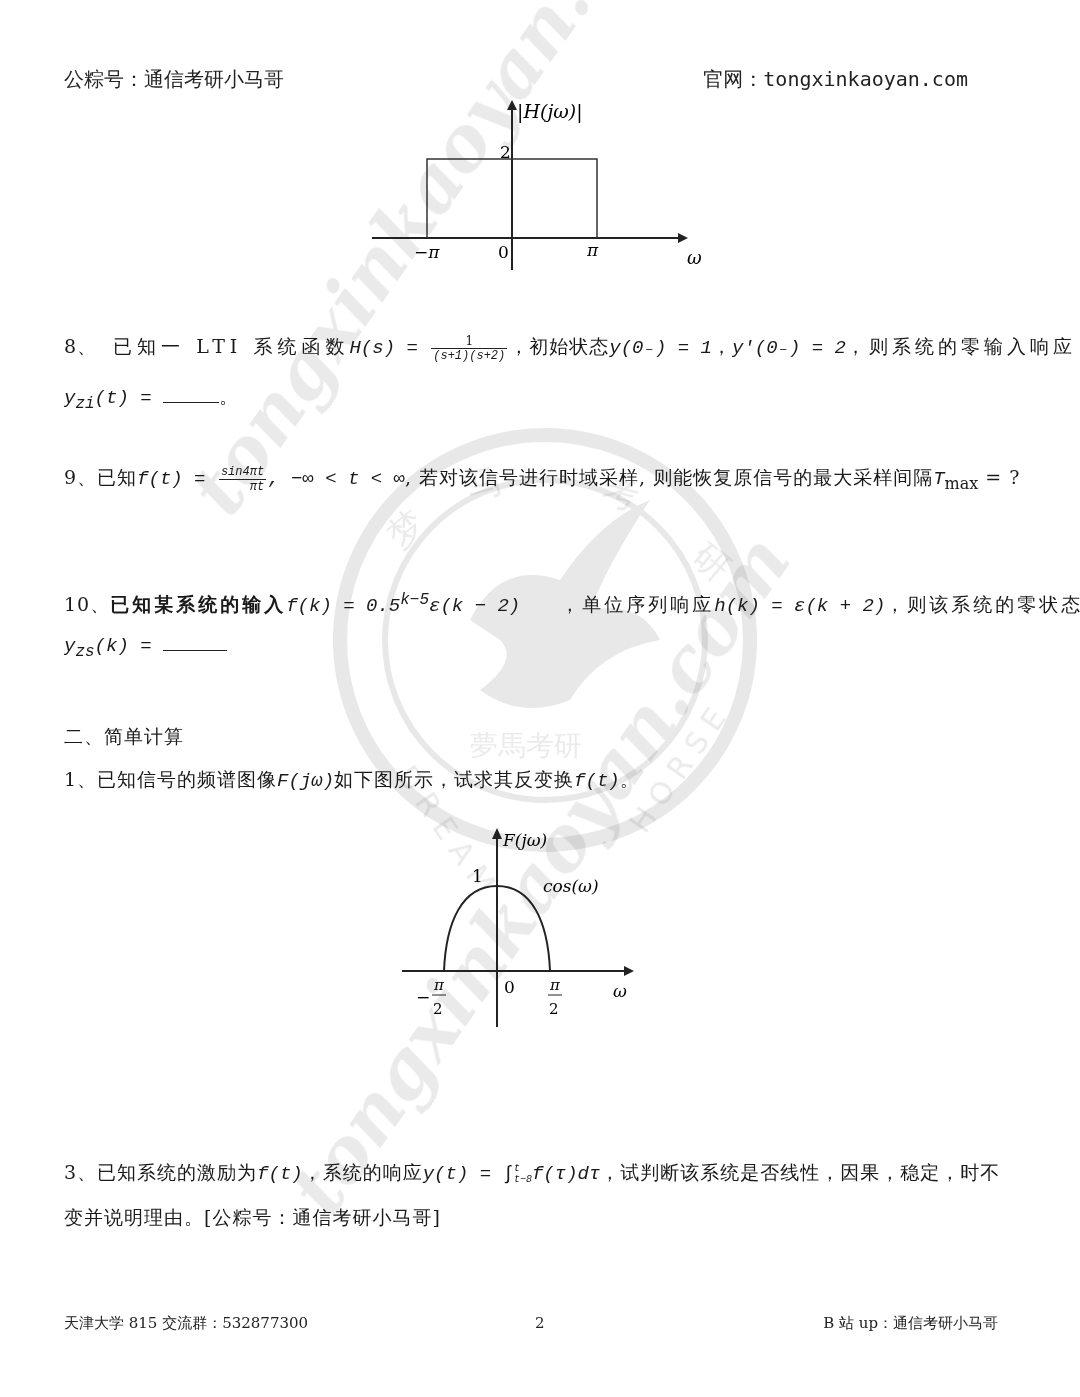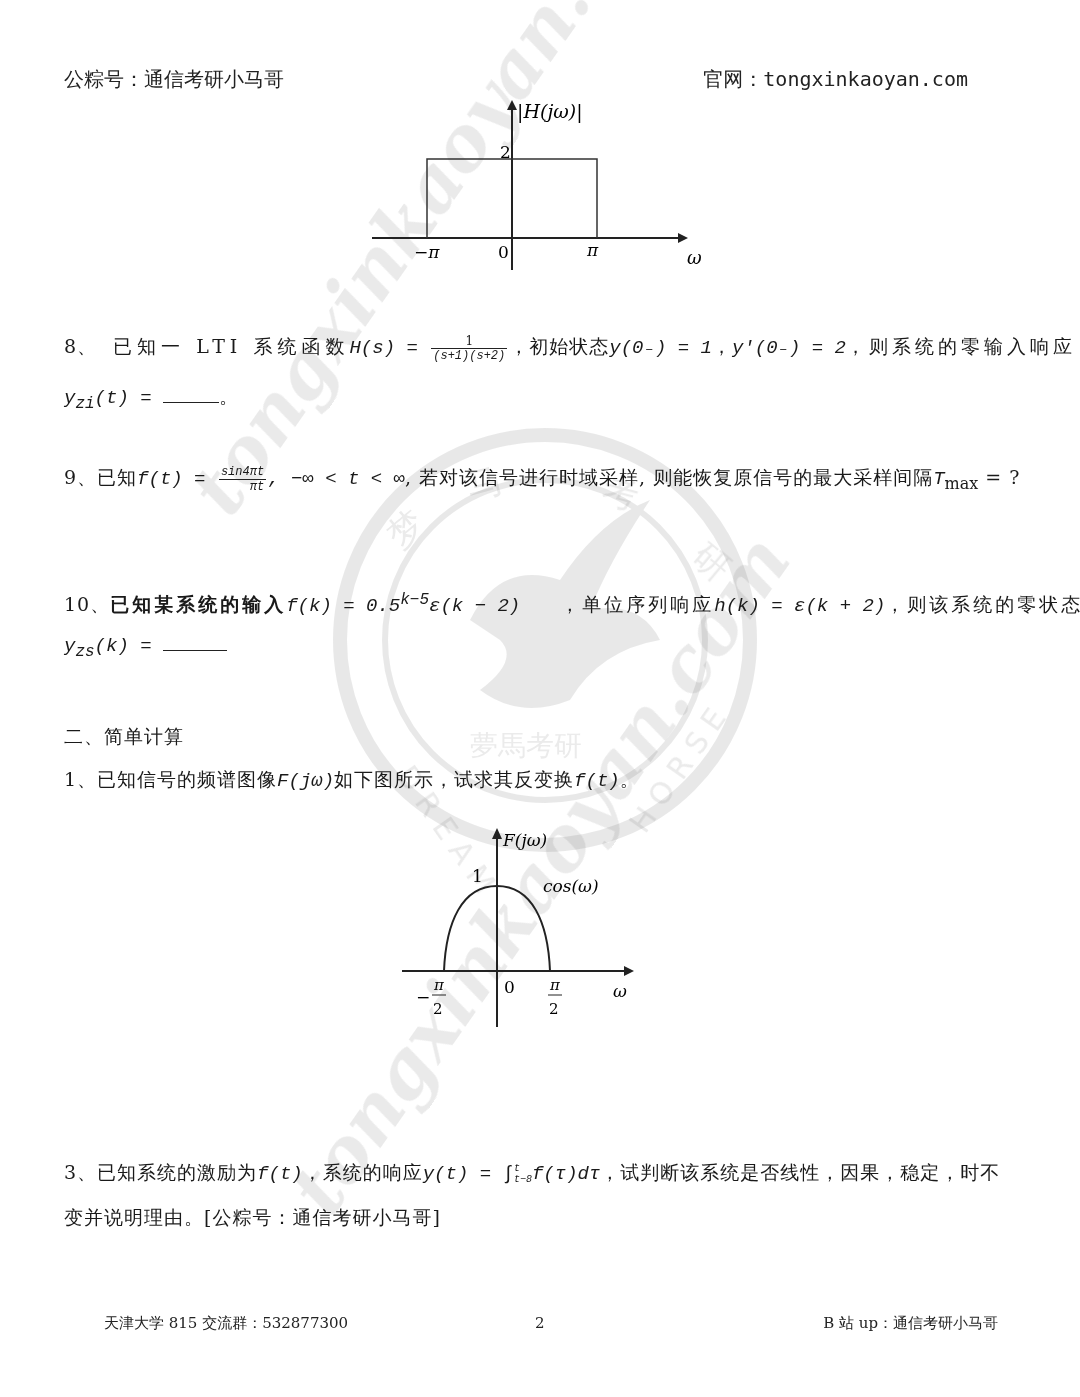--- a/index.html
+++ b/index.html
@@ -3,21 +3,21 @@
 <meta charset="utf-8">
 <style>
   html, body { margin:0; padding:0; background:#ffffff; }
   body { width:1080px; height:1397px; position:relative; overflow:hidden; color:#1a1a1a;
          font-family:"DejaVu Serif", "Liberation Serif", serif; }
   .page { position:absolute; left:0; top:0; width:1080px; height:1397px; }
   .hdr { position:absolute; top:66px; font-size:20px; font-family:"DejaVu Sans Mono","Liberation Mono",monospace; color:#222; }
   .hdr-left { left:64px; }
   .hdr-right { right:112px; }
   .ftr { position:absolute; top:1314px; font-size:15px; color:#222; font-family:"DejaVu Serif","Liberation Serif",serif; }
-  .ftr-left { left:64px;margin-left:40px; }
+  .ftr-left { left:64px; }
   .ftr-center { left:535px; }
   .ftr-right { right:82px; }
   .q { position:absolute; left:64px; font-size:19px; line-height:28px; letter-spacing:1px; white-space:nowrap; }
   .m { font-family:Liberation Mono, monospace; font-style:italic; letter-spacing:0; }
   .mr { font-family:"DejaVu Serif","Liberation Serif",serif; font-style:normal; letter-spacing:0; }
   .frac { display:inline-block; vertical-align:middle; text-align:center; font-size:12px; line-height:14px; margin:0 2px; }
   .frac .num { display:block; border-bottom:1px solid #222; padding:0 2px; }
   .frac .den { display:block; padding:0 2px;text-align:right; }
   sub, sup { font-size:16px; }
   .blank { display:inline-block; border-bottom:1.5px solid #222; vertical-align:baseline; height:16px; }

